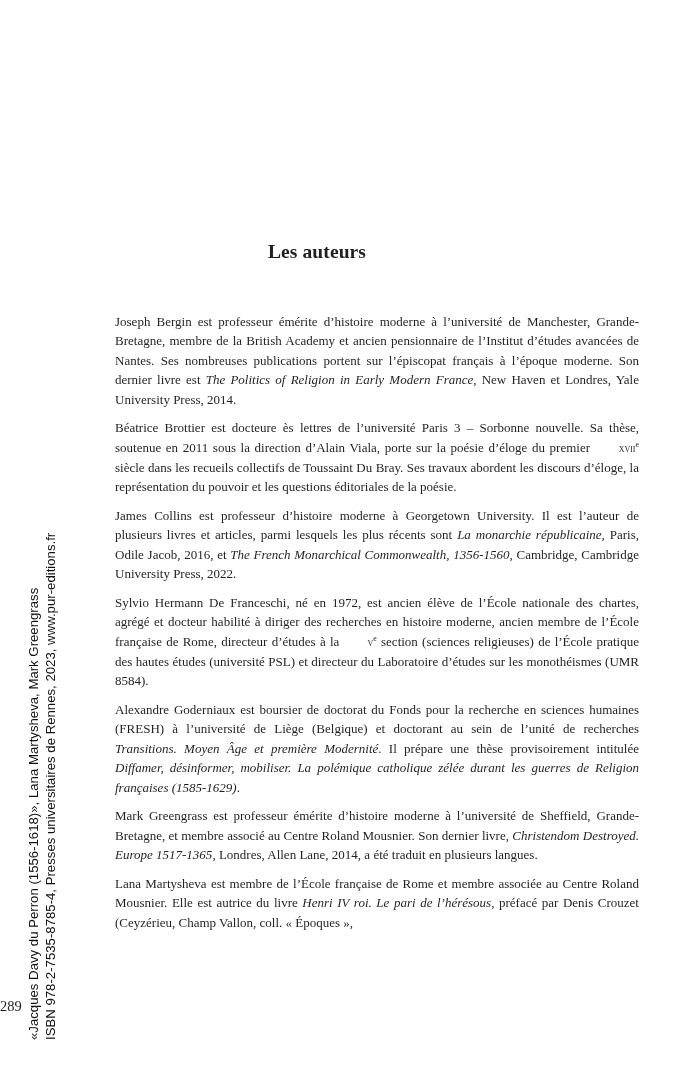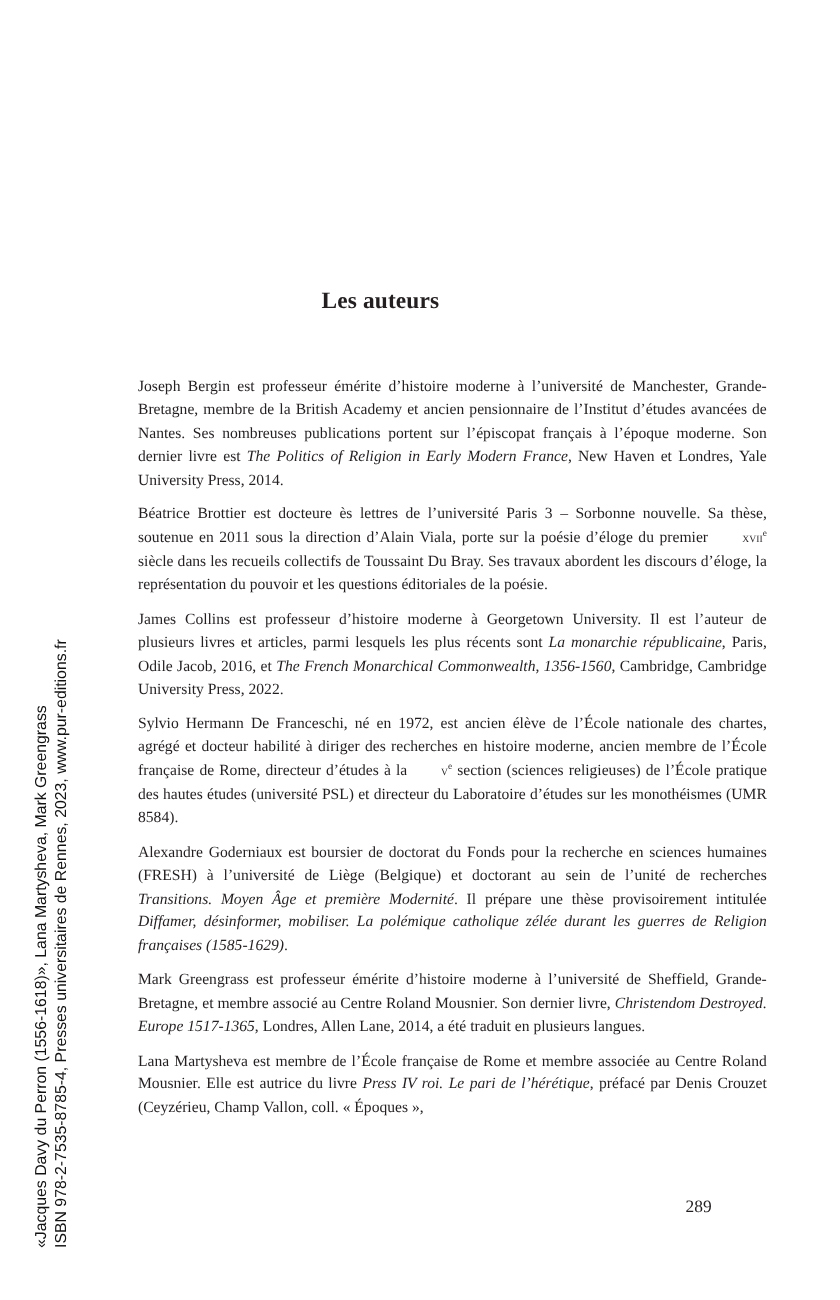--- a/index.html
+++ b/index.html
@@ -42,24 +42,23 @@
     }
     .bio span { }
     .bio .it { font-style: italic; }
     .sc { font-variant: small-caps; font-size: 0.9em; margin-left: 24px; }
     sup { font-size: 0.6em; line-height: 0; vertical-align: super; }
     .page-number {
       position: absolute;
       top: 998px;
       left: 0;
       width: 552px;
-      text-align: right;
+      text-align: left;
       font-family: "Liberation Serif", "DejaVu Serif", serif;
       font-size: 14.5px;
-      margin-left: 41px;
     }
     .side-note {
       position: absolute;
       left: 26px;
       top: 1040px;
       transform-origin: 0 0;
       transform: rotate(-90deg);
       font-family: "Liberation Sans", "DejaVu Sans", sans-serif;
       font-size: 13.2px;
       line-height: 16.5px;
@@ -78,16 +77,16 @@
 
 <h1 class="page-title">Les auteurs</h1>
 
 <div class="body-text">
   <p class="bio"><span>Joseph Bergin est professeur émérite d’histoire moderne à l’université de Manchester, Grande-Bretagne, membre de la British Academy et ancien pension­naire de l’Institut d’études avancées de Nantes. Ses nombreuses publications portent sur l’épiscopat français à l’époque moderne. Son dernier livre est </span><span class="it">The Politics of Religion in Early Modern France</span><span>, New Haven et Londres, Yale University Press, 2014.</span></p>
   <p class="bio"><span>Béatrice Brottier est docteure ès lettres de l’université Paris 3 – Sorbonne nouvelle. Sa thèse, soutenue en 2011 sous la direction d’Alain Viala, porte sur la poésie d’éloge du premier </span><span class="sc">xvii</span><sup>e</sup><span> siècle dans les recueils collectifs de Toussaint Du Bray. Ses travaux abordent les discours d’éloge, la représentation du pouvoir et les questions éditoriales de la poésie.</span></p>
   <p class="bio"><span>James Collins est professeur d’histoire moderne à Georgetown University. Il est l’auteur de plusieurs livres et articles, parmi lesquels les plus récents sont </span><span class="it">La monarchie républicaine</span><span>, Paris, Odile Jacob, 2016, et </span><span class="it">The French Monarchical Commonwealth, 1356-1560</span><span>, Cambridge, Cambridge University Press, 2022.</span></p>
   <p class="bio"><span>Sylvio Hermann De Franceschi, né en 1972, est ancien élève de l’École nationale des chartes, agrégé et docteur habilité à diriger des recherches en histoire moderne, ancien membre de l’École française de Rome, directeur d’études à la </span><span class="sc">v</span><sup>e</sup><span> section (sciences religieuses) de l’École pratique des hautes études (université PSL) et direc­teur du Laboratoire d’études sur les monothéismes (UMR 8584).</span></p>
   <p class="bio"><span>Alexandre Goderniaux est boursier de doctorat du Fonds pour la recherche en sciences humaines (FRESH) à l’université de Liège (Belgique) et doctorant au sein de l’unité de recherches </span><span class="it">Transitions. Moyen Âge et première Modernité</span><span>. Il prépare une thèse provisoirement intitulée </span><span class="it">Diffamer, désinformer, mobiliser. La polémique catholique zélée durant les guerres de Religion françaises (1585-1629)</span><span>.</span></p>
   <p class="bio"><span>Mark Greengrass est professeur émérite d’histoire moderne à l’université de Sheffield, Grande-Bretagne, et membre associé au Centre Roland Mousnier. Son dernier livre, </span><span class="it">Christendom Destroyed. Europe 1517-1365</span><span>, Londres, Allen Lane, 2014, a été traduit en plusieurs langues.</span></p>
-  <p class="bio"><span>Lana Martysheva est membre de l’École française de Rome et membre associée au Centre Roland Mousnier. Elle est autrice du livre </span><span class="it">Press IV roi. Le pari de l’héré­tique</span><span>, préfacé par Denis Crouzet (Ceyzérieu, Champ Vallon, coll. « Époques »,</span></p>
+  <p class="bio"><span>Lana Martysheva est membre de l’École française de Rome et membre associée au Centre Roland Mousnier. Elle est autrice du livre </span><span class="it">Henri IV roi. Le pari de l’héré­sous</span><span>, préfacé par Denis Crouzet (Ceyzérieu, Champ Vallon, coll. « Époques »,</span></p>
 </div>
 
 <div class="page-number">289</div>
 
 </body></html>

